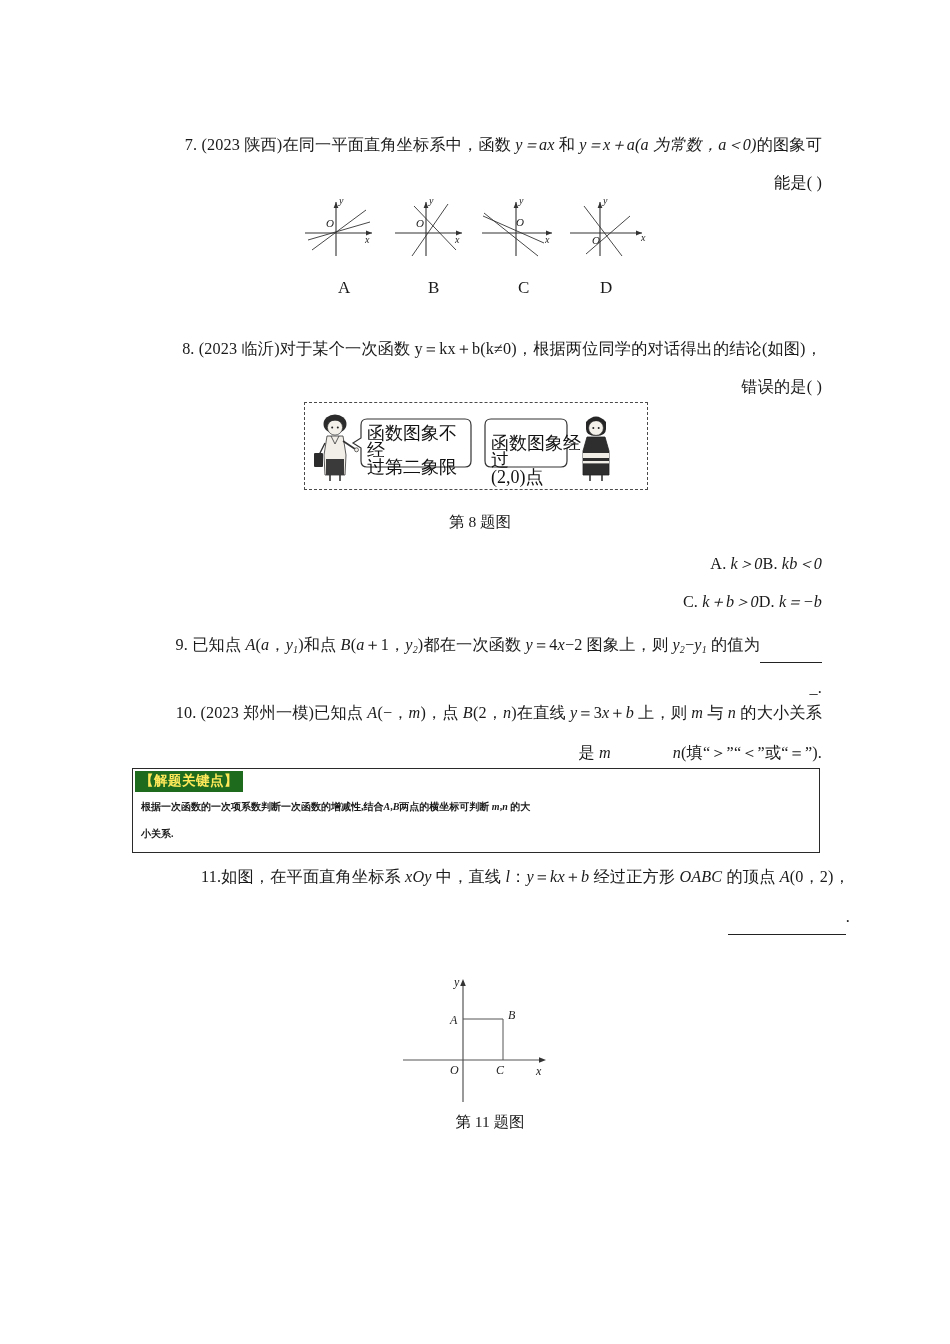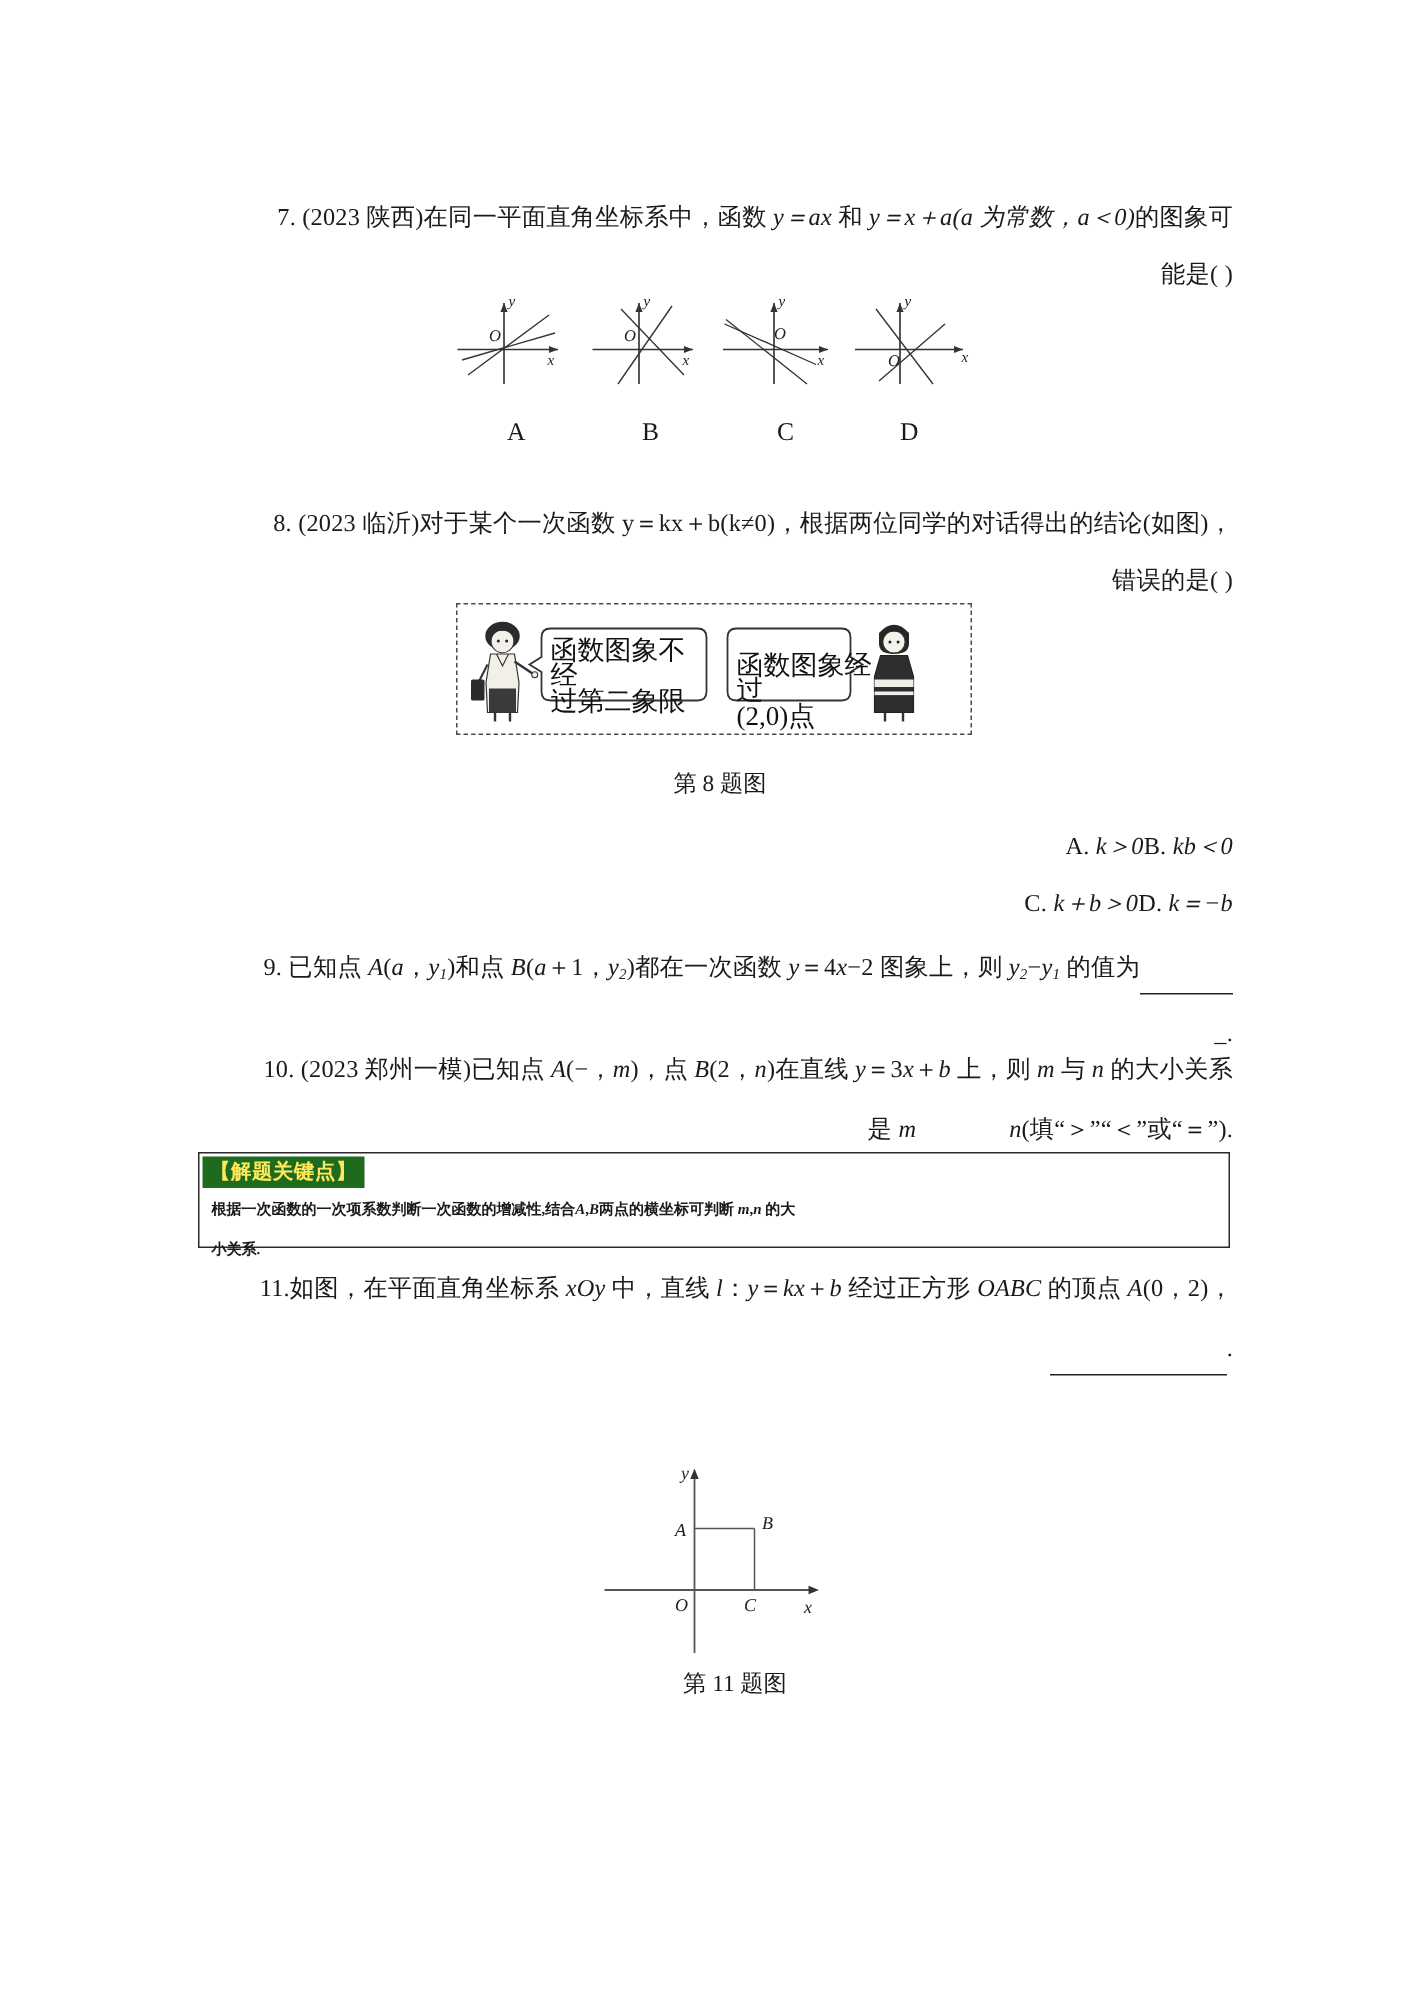--- a/index.html
+++ b/index.html
@@ -87,21 +87,21 @@
     font-family: "Liberation Serif", serif;
     color: #111;
     text-align: left;
   }
   
   .keybox {
     position: absolute;
     left: 132px;
     top: 768px;
     width: 688px;
-    height: 64px;
+    height: 85px;
     border: 1px solid #2a2a2a;
     box-sizing: border-box;
     background: #fff;
   }
   .keybox-tag {
     position: absolute;
     left: 2px;
     top: 2px;
     background: #1e6b1e;
     color: #ffe95a;
@@ -283,21 +283,21 @@
   </div>
 
   <div class="keybox">
     <div class="keybox-tag">【解题关键点】</div>
     <div class="keybox-body">
       <div>根据一次函数的一次项系数判断一次函数的增减性,结合<span class="bi">A</span>,<span class="bi">B</span>两点的横坐标可判断 <span class="bi">m</span>,<span class="bi">n</span> 的大</div>
       <div>小关系.</div>
     </div>
   </div>
 
-  <div class="q-block" style="top:840px;">
+  <div class="q-block" style="top:858px;margin-left:28px;">
     <div class="q-line">
       11.如图，在平面直角坐标系 <span class="it">xOy</span> 中，直线 <span class="it">l</span>：<span class="it">y</span>＝<span class="it">kx</span>＋<span class="it">b</span> 经过正方形 <span class="it">OABC</span> 的顶点 <span class="it">A</span>(0，2)，
     </div>
     <div class="q-line">
       <span class="blank-u" style="width:118px;">&nbsp;</span>.
     </div>
   </div>
 
   <svg class="fig11" viewBox="0 0 220 135">
 

